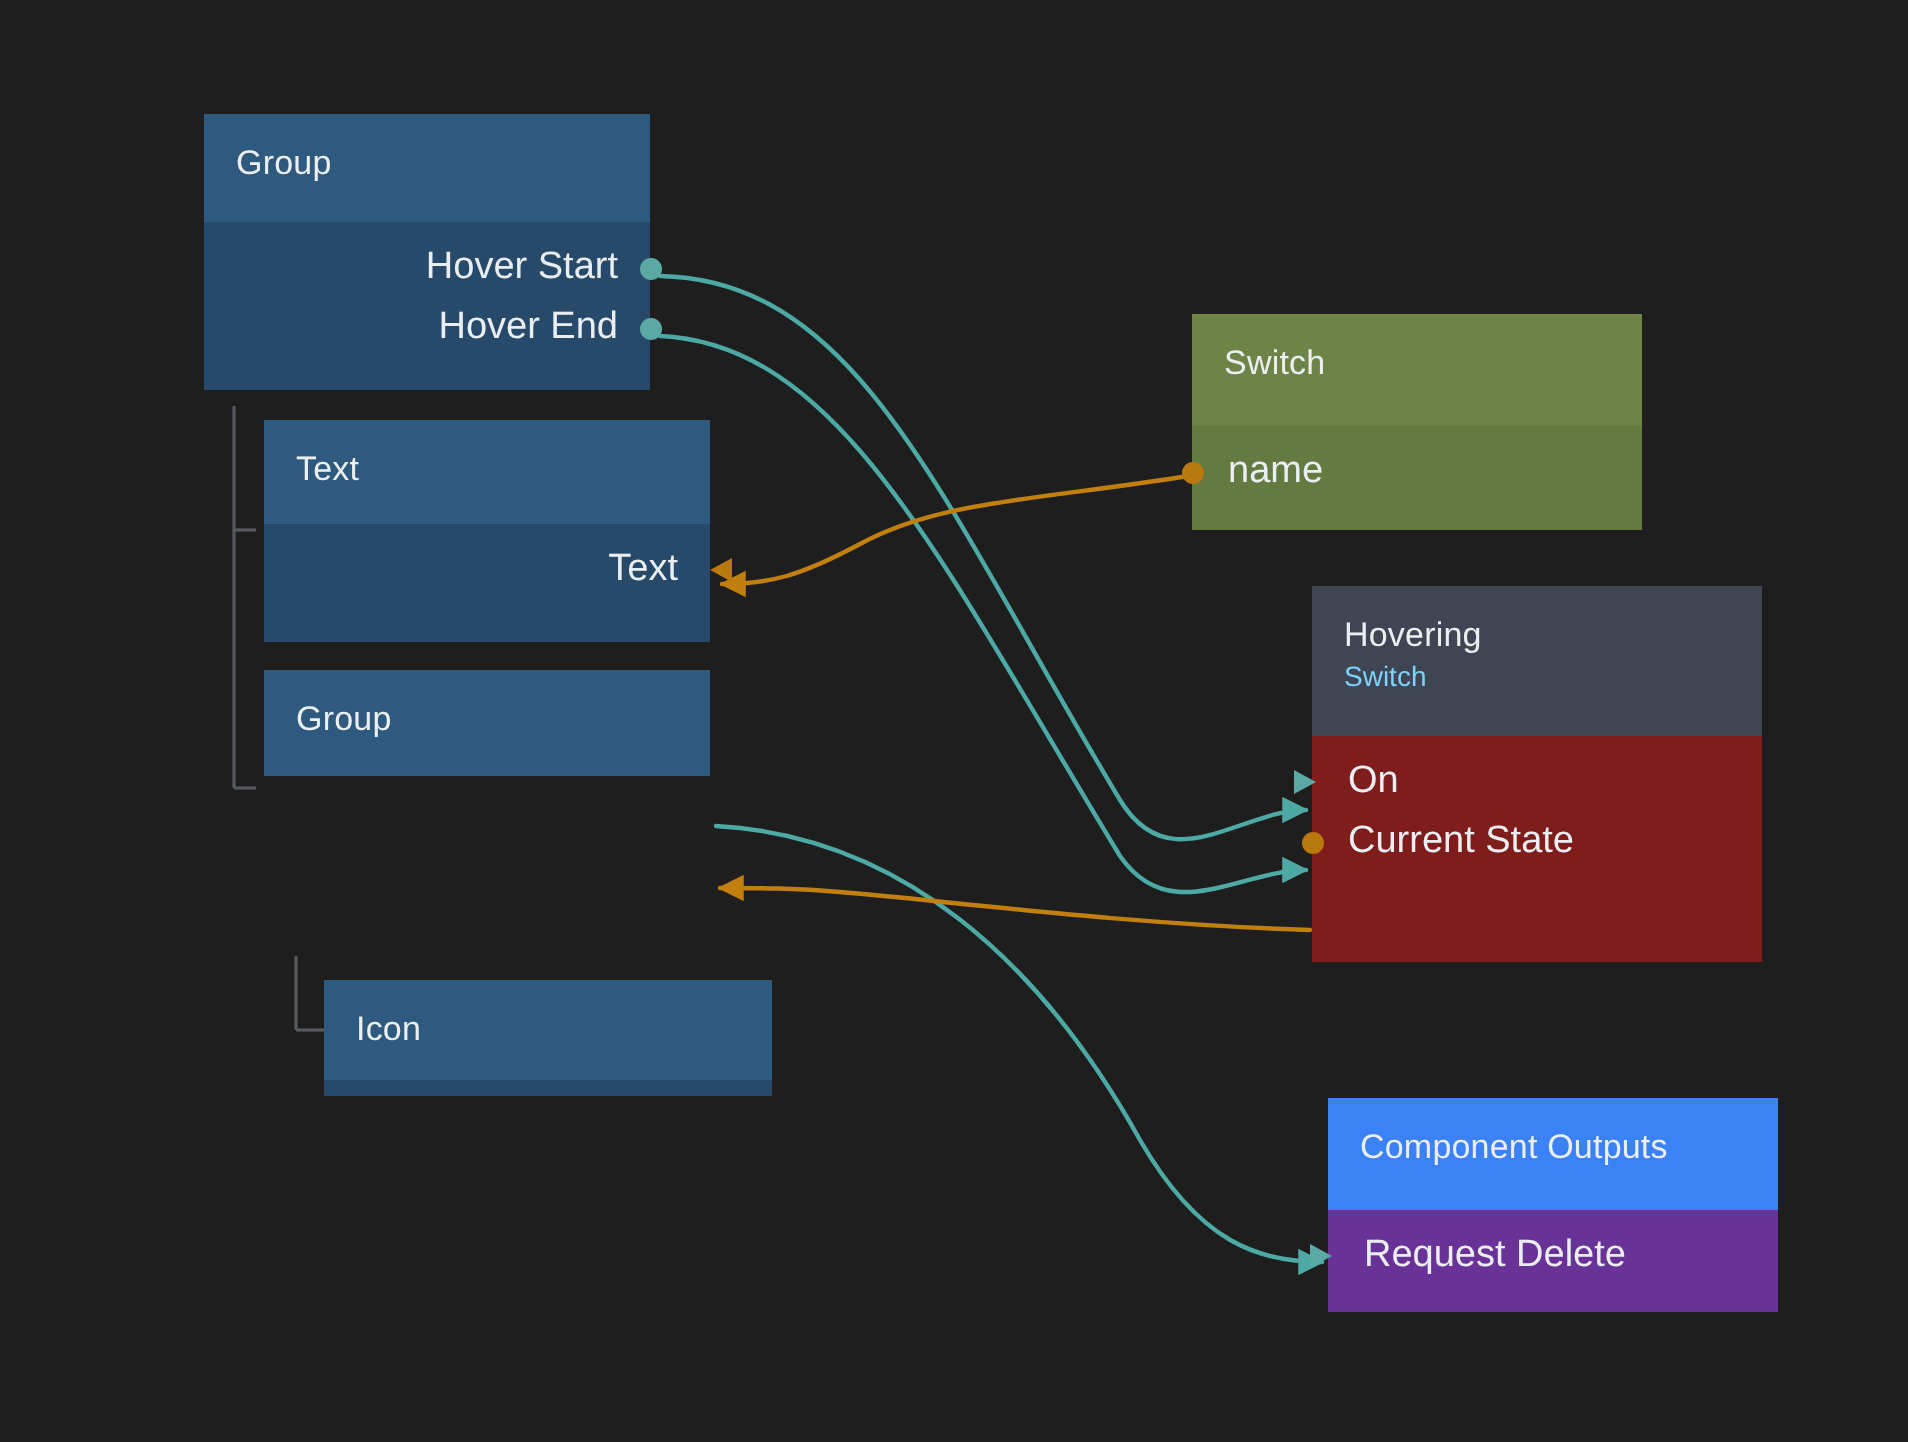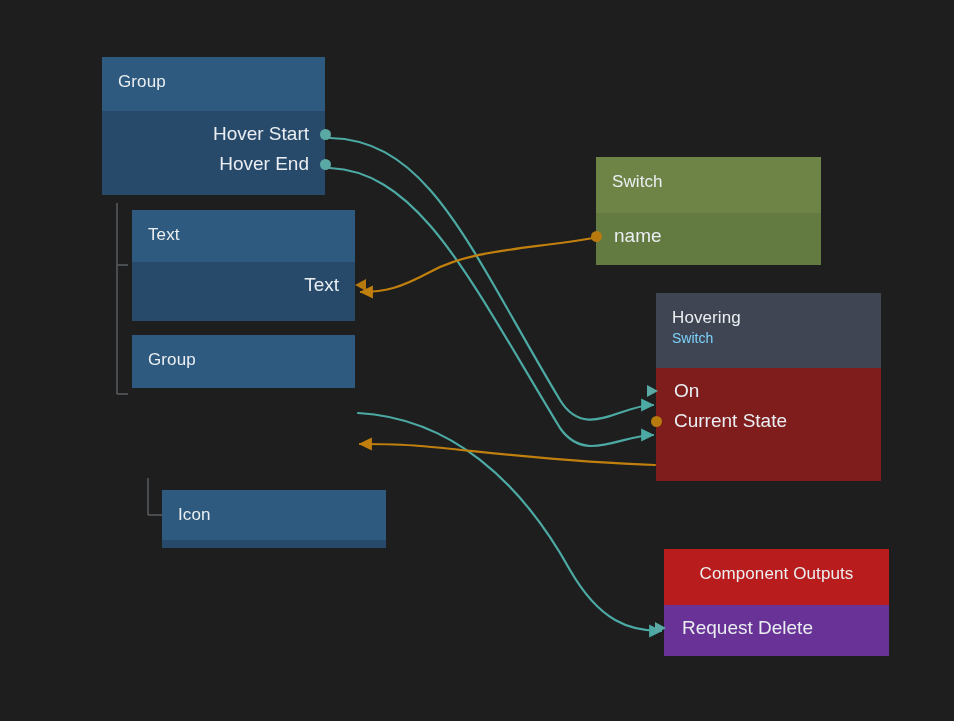--- a/index.html
+++ b/index.html
@@ -122,21 +122,21 @@
     border-right: 11px solid #b8790e;
   }
 
   
   .theme-blue   .node-header { background: #2f5a7f; }
   .theme-blue   .node-body   { background: #27496a; }
   .theme-green  .node-header { background: #6e8447; }
   .theme-green  .node-body   { background: #637a40; }
   .theme-slate  .node-header { background: #3f4553; }
   .theme-slate  .node-body   { background: #7f1d1d; }
-  .theme-purple .node-header { background: #b91c1c; text-align: center; }
+  .theme-purple .node-header { background: #3b82f6; }
   .theme-purple .node-body   { background: #683296; }
 </style>
 </head>
 <body>
 
 <div id="canvas">
 
   <svg id="tree" viewBox="0 0 954 721" width="954" height="721">
       <path d="M 117 203 L 117 394" stroke="#565a5e" stroke-width="1.6" fill="none"></path>
       <path d="M 117 265 L 128 265" stroke="#565a5e" stroke-width="1.6" fill="none"></path>

